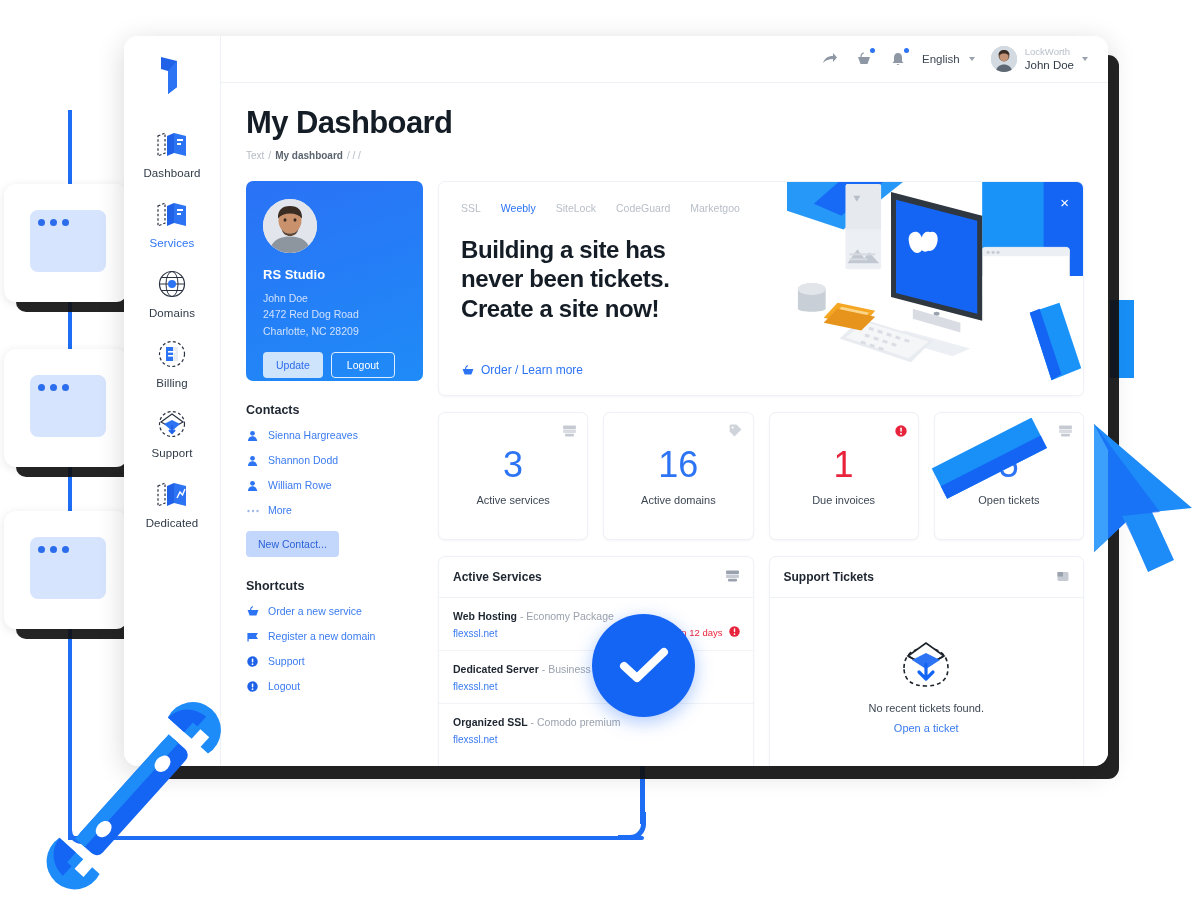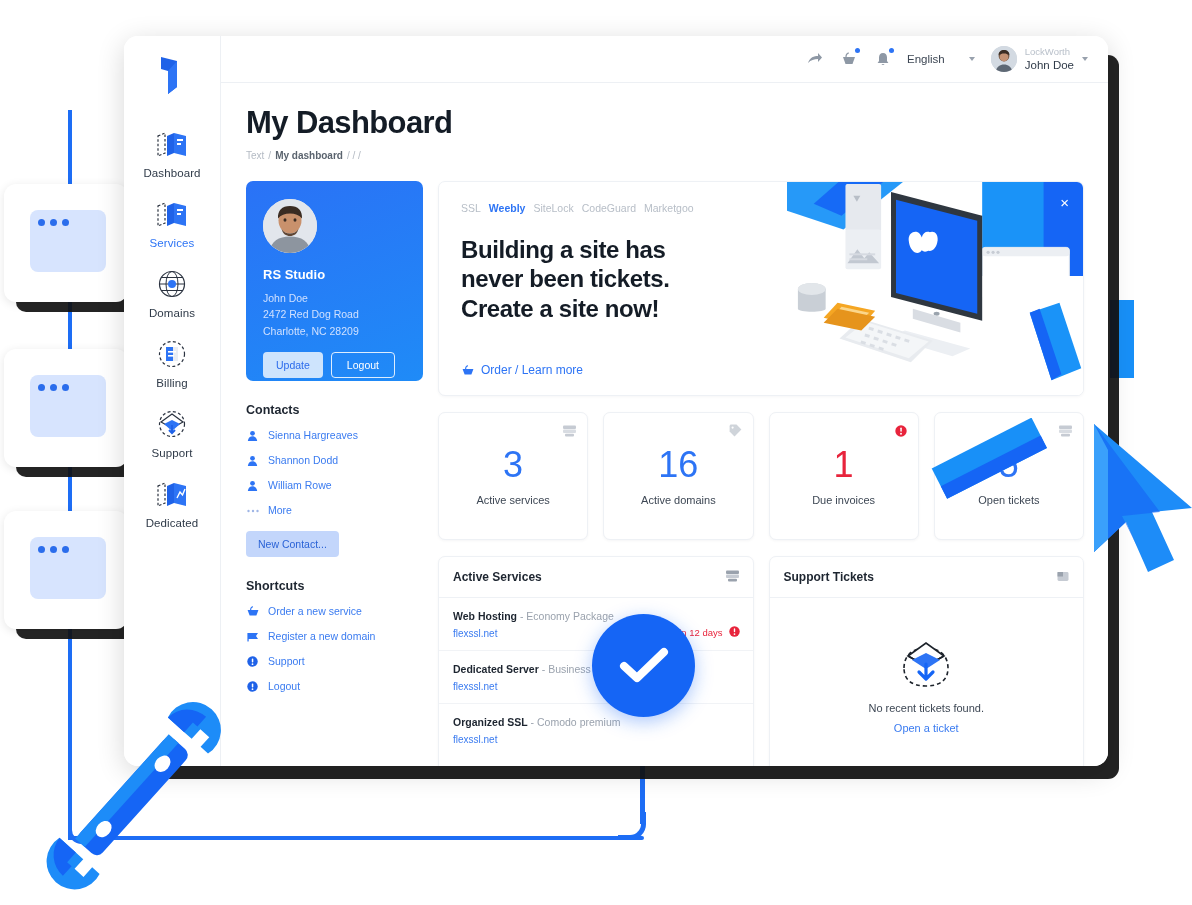--- a/index.html
+++ b/index.html
@@ -48,21 +48,21 @@
   .nav-item.active .nav-label { color: #2d74f5; }
 
   
   .topbar {
     position: absolute; left: 97px; top: 0; right: 0; height: 47px;
     border-bottom: 1px solid #edf0f4; background: #fff;
     display: flex; align-items: center; justify-content: flex-end; padding-right: 20px; gap: 14px;
   }
   .tb-ico { position: relative; width: 20px; height: 20px; display:flex; align-items:center; justify-content:center; cursor:pointer; }
   .tb-dot { position:absolute; top:-1px; right:-1px; width:5px; height:5px; border-radius:50%; background:#2d74f5; }
-  .lang { font-size: 11.5px; color: #3d4754; display: flex; align-items: center; gap: 24px; cursor: pointer; }
+  .lang { font-size: 11.5px; color: #3d4754; display: flex; align-items: center; gap: 9px; cursor: pointer; }
   .caret { width:0;height:0;border-left:3.5px solid transparent;border-right:3.5px solid transparent;border-top:4px solid #98a1ad; }
   .userbox { display:flex; align-items:center; gap:8px; cursor:pointer; margin-left: 2px; }
   .avatar-sm { width: 26px; height: 26px; border-radius: 50%; overflow: hidden; background: #cfd6de; }
   .u-name { line-height: 1.25; }
   .u-top { font-size: 9.5px; color: #b9c0ca; }
   .u-bot { font-size: 11.5px; color: #2f3a48; }
 
   
   .content { position: absolute; left: 97px; top: 47px; right: 0; bottom: 0; background: #fff; padding: 22px 24px 0 25px; overflow: hidden; }
   .page-title { font-size: 31px; font-weight: bold; color: #141c26; letter-spacing: -0.6px; }
@@ -87,22 +87,22 @@
 
   .sec-title { font-size: 12.5px; font-weight: bold; color: #1d2530; margin: 22px 0 12px; }
   .lnk-row { display: flex; align-items: flex-start; gap: 9px; margin-bottom: 12px; cursor: pointer; }
   .lnk-ico { width: 13px; height: 13px; display: flex; align-items: center; justify-content: center; flex: none; }
   .lnk-txt { font-size: 10.5px; color: #3a7bf0; }
   .btn-newcontact { margin-top: 2px; background: #c3d6fb; color: #2b63d6; font-size: 10.5px; padding: 7px 12px; border-radius: 4px; border: none; cursor: pointer; font-family: inherit; }
 
   
   .promo { position: relative; background: #fff; border: 1px solid #eef1f5; border-radius: 7px; height: 215px; overflow: hidden; display:flex; box-shadow: 0 1px 3px rgba(16,24,40,.04); }
   .promo-left { width: 54%; padding: 20px 22px; position: relative; z-index: 3; }
-  .promo-tabs { display: flex; gap: 8px; font-size: 10.5px; color: #b7bec7; align-items: flex-end; }
-  .promo-tabs .on { color: #2d74f5; font-weight: bold; }
+  .promo-tabs { display: flex; gap: 20px; font-size: 10.5px; color: #b7bec7; align-items: flex-end; }
+  .promo-tabs .on { color: #2d74f5; font-weight: normal; }
   .promo-h { margin-top: 21px; font-size: 24px; line-height: 1.22; font-weight: bold; color: #141c26; letter-spacing: -0.4px; }
   .promo-cta { position: absolute; left: 22px; bottom: 18px; display: flex; align-items: center; gap: 7px; font-size: 12px; color: #2d74f5; cursor: pointer; }
   .promo-right { position: absolute; right: 0; top: 0; width: 46%; height: 100%; overflow: hidden; }
   .promo-close { position: absolute; right: 14px; top: 13px; z-index: 9; color: #fff; font-size: 15px; cursor: pointer; line-height: 1; }
 
   
   .stats { display: flex; gap: 15px; margin-top: 16px; }
   .stat { flex: 1; background: #fff; border: 1px solid #eef1f5; border-radius: 7px; height: 128px; position: relative; display: flex; flex-direction: column; align-items: center; justify-content: center; box-shadow: 0 1px 3px rgba(16,24,40,.045); }
   .stat-ico { position: absolute; right: 11px; top: 10px; }
   .stat-num { font-size: 36px; color: #2d74f5; font-weight: 300; line-height: 1; }

